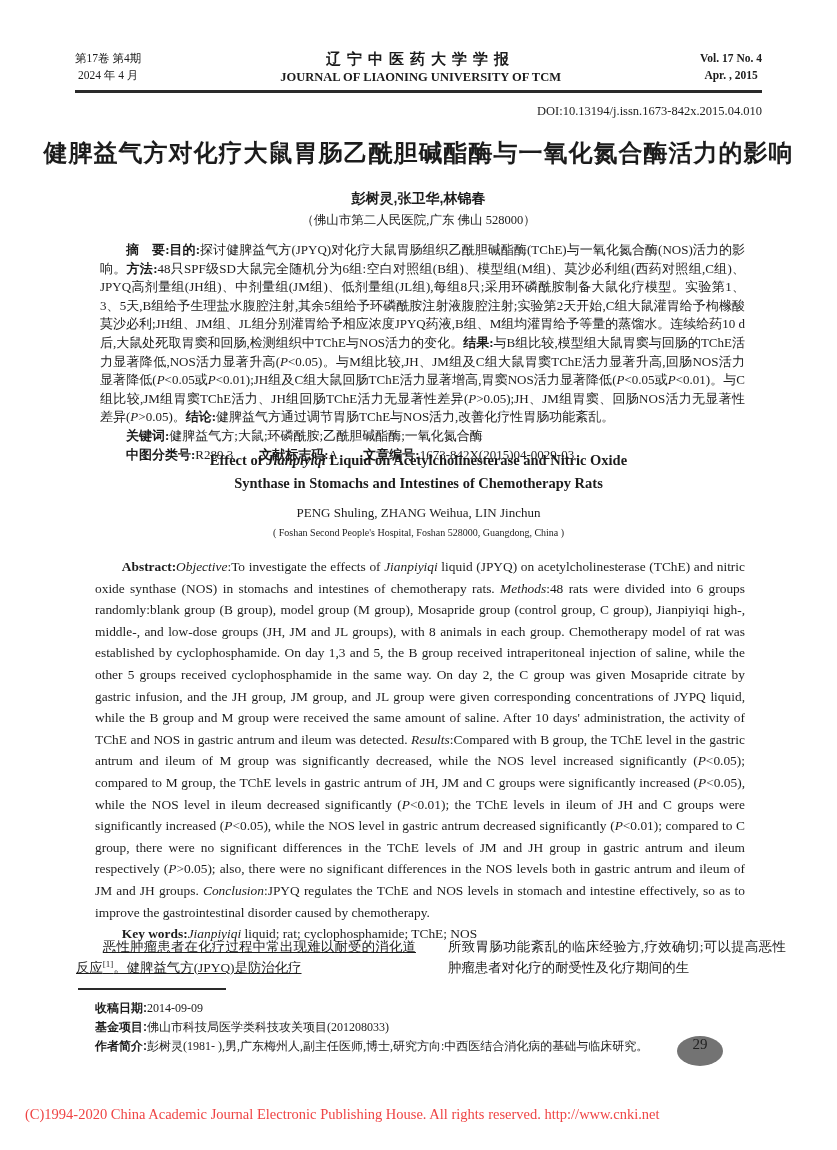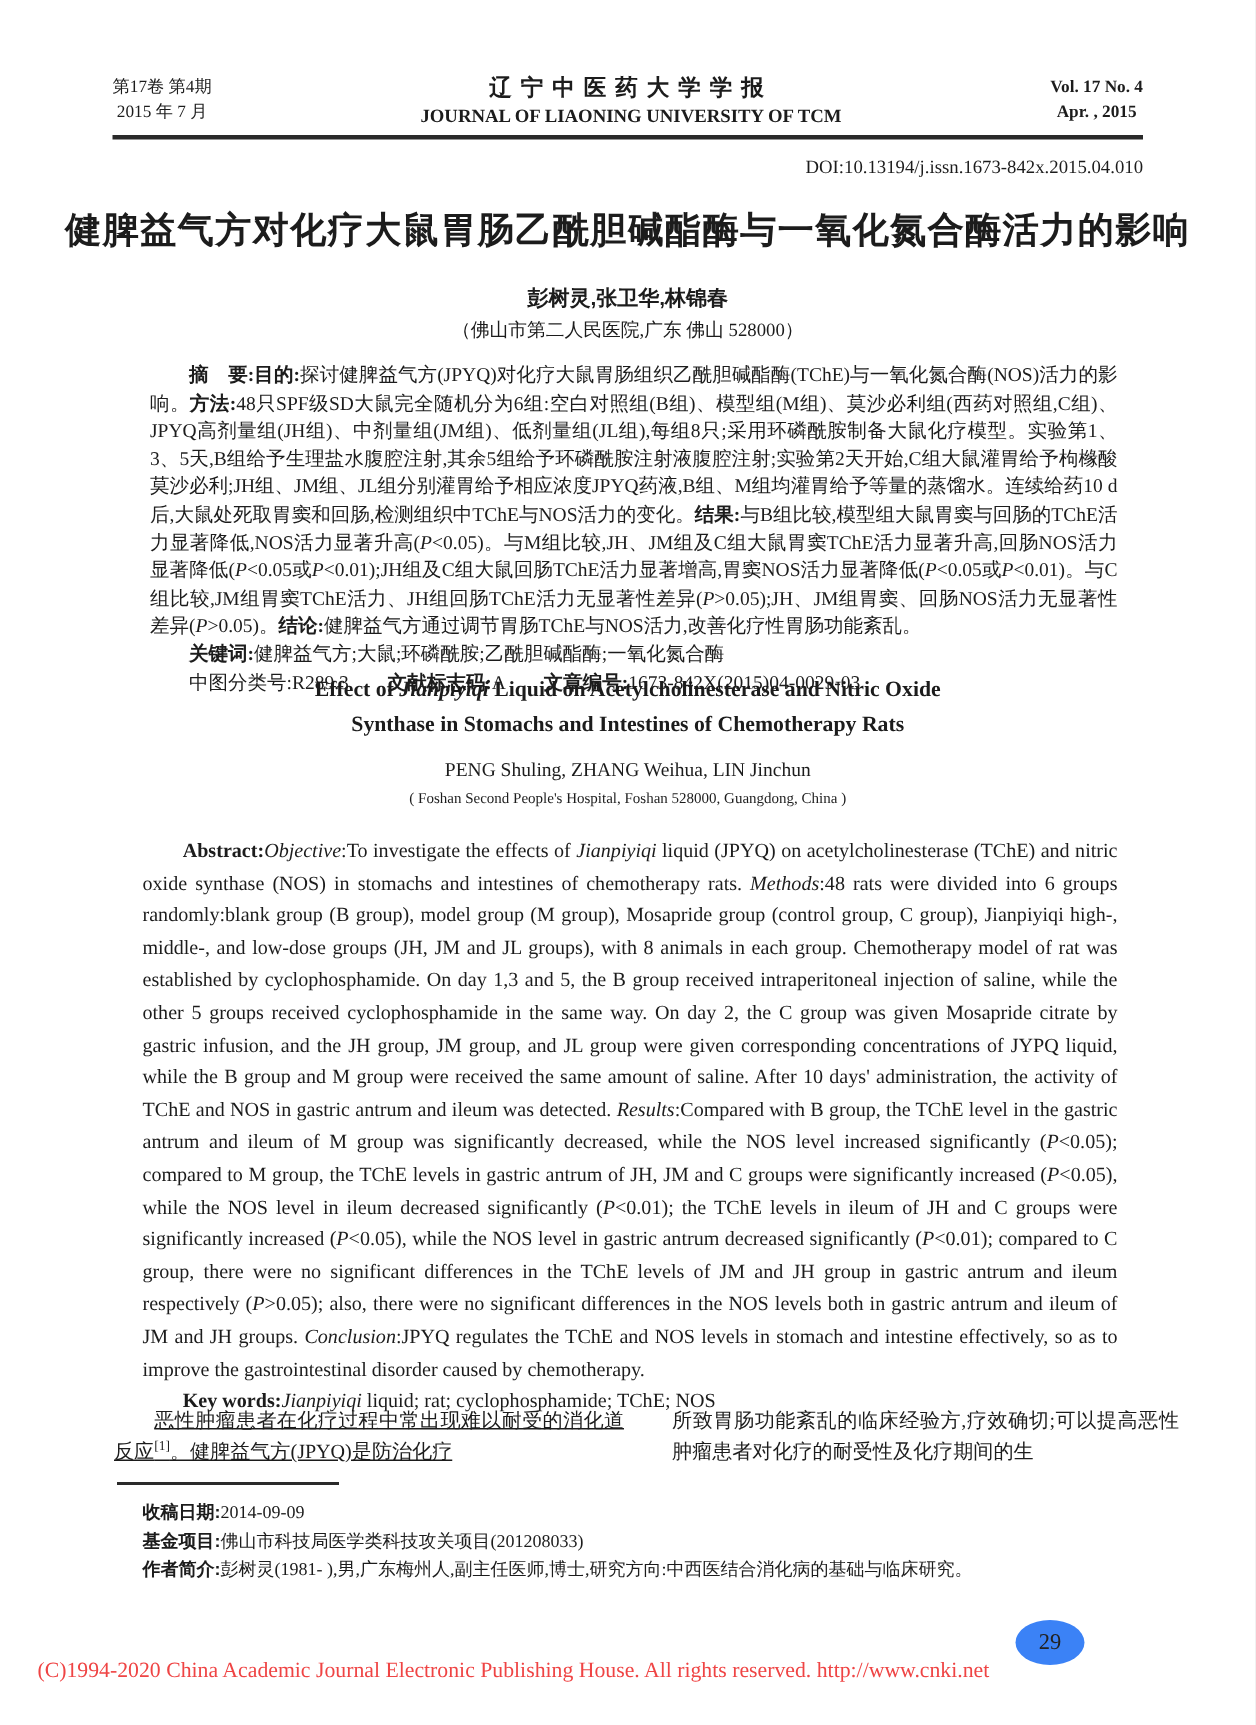--- a/index.html
+++ b/index.html
@@ -40,33 +40,33 @@
   .col { position: absolute; top: 936px; font-size: 13.4px; line-height: 21px; text-align: justify; }
   .col-left { left: 76px; width: 340px; text-decoration: underline; }
   .col-right { left: 448px; width: 338px; }
   .col p.ind { text-indent: 2em; }
   sup { font-size: 9px; vertical-align: super; line-height: 0; }
   
   .foot-rule { position: absolute; top: 988px; left: 78px; width: 148px; height: 2px; background: #2a2a2a; }
   .footnotes { position: absolute; top: 999px; left: 95px; width: 640px; font-size: 12px; line-height: 19px; }
   .footnotes .lbl { font-weight: bold; font-family: "Liberation Sans", "DejaVu Sans", sans-serif; }
   
-  .page-badge { position: absolute; top: 1080px; left: 677px; width: 46px; height: 30px; background: #3b82f6; border-radius: 50%; display: flex; align-items: center; justify-content: center; font-size: 15px; color: #222; }
+  .page-badge { position: absolute; top: 1036px; left: 677px; width: 46px; height: 30px; background: #737373; border-radius: 50%; display: flex; align-items: flex-start; justify-content: center; font-size: 15px; color: #222; }
   
   .copyright { position: absolute; top: 1106px; left: 25px; width: 790px; font-size: 14.5px; color: #ef4444; }
 </style>
 </head>
 <body>
 
 <div class="page">
 
   <div class="header">
     <div class="hl">
       <div>第17卷 第4期</div>
-      <div>2015 年 7 月</div>
+      <div>2024 年 4 月</div>
     </div>
     <div class="hc">
       <div class="jtitle">辽宁中医药大学学报</div>
       <div class="jtitle-en">JOURNAL OF LIAONING UNIVERSITY OF TCM</div>
     </div>
     <div class="hr">
       <div>Vol. 17  No. 4</div>
       <div>Apr. ,  2015</div>
     </div>
   </div>
@@ -74,21 +74,21 @@
 
   <div class="doi-line">DOI:10.13194/j.issn.1673-842x.2015.04.010</div>
 
   <div class="title-cn">健脾益气方对化疗大鼠胃肠乙酰胆碱酯酶与一氧化氮合酶活力的影响</div>
   <div class="authors-cn">彭树灵,张卫华,林锦春</div>
   <div class="affil-cn">（佛山市第二人民医院,广东 佛山 528000）</div>
 
   <div class="abstract-cn">
     <p class="ind"><span style="font-weight: bold;">摘　要:</span><span style="font-weight: bold;">目的:</span><span>探讨健脾益气方(JPYQ)对化疗大鼠胃肠组织乙酰胆碱酯酶(TChE)与一氧化氮合酶(NOS)活力的影响。</span><span style="font-weight: bold;">方法:</span><span>48只SPF级SD大鼠完全随机分为6组:空白对照组(B组)、模型组(M组)、莫沙必利组(西药对照组,C组)、JPYQ高剂量组(JH组)、中剂量组(JM组)、低剂量组(JL组),每组8只;采用环磷酰胺制备大鼠化疗模型。实验第1、3、5天,B组给予生理盐水腹腔注射,其余5组给予环磷酰胺注射液腹腔注射;实验第2天开始,C组大鼠灌胃给予枸橼酸莫沙必利;JH组、JM组、JL组分别灌胃给予相应浓度JPYQ药液,B组、M组均灌胃给予等量的蒸馏水。连续给药10 d后,大鼠处死取胃窦和回肠,检测组织中TChE与NOS活力的变化。</span><span style="font-weight: bold;">结果:</span><span>与B组比较,模型组大鼠胃窦与回肠的TChE活力显著降低,NOS活力显著升高(</span><span style="font-style: italic;">P</span><span>&lt;0.05)。与M组比较,JH、JM组及C组大鼠胃窦TChE活力显著升高,回肠NOS活力显著降低(</span><span style="font-style: italic;">P</span><span>&lt;0.05或</span><span style="font-style: italic;">P</span><span>&lt;0.01);JH组及C组大鼠回肠TChE活力显著增高,胃窦NOS活力显著降低(</span><span style="font-style: italic;">P</span><span>&lt;0.05或</span><span style="font-style: italic;">P</span><span>&lt;0.01)。与C组比较,JM组胃窦TChE活力、JH组回肠TChE活力无显著性差异(</span><span style="font-style: italic;">P</span><span>&gt;0.05);JH、JM组胃窦、回肠NOS活力无显著性差异(</span><span style="font-style: italic;">P</span><span>&gt;0.05)。</span><span style="font-weight: bold;">结论:</span><span>健脾益气方通过调节胃肠TChE与NOS活力,改善化疗性胃肠功能紊乱。</span></p>
     <p class="ind"><span style="font-weight: bold;">关键词:</span><span>健脾益气方;大鼠;环磷酰胺;乙酰胆碱酯酶;一氧化氮合酶</span></p>
-    <p class="ind"><span style="font-weight: normal;">中图分类号:</span><span>R289.3</span><span>　　</span><span style="font-weight: bold;">文献标志码:</span><span>A</span><span>　　</span><span style="font-weight: bold;">文章编号:</span><span>1673-842X(2015)04-0029-03</span></p>
+    <p class="ind"><span style="font-weight: bold;">中图分类号:</span><span>R289.3</span><span>　　</span><span style="font-weight: bold;">文献标志码:</span><span>A</span><span>　　</span><span style="font-weight: bold;">文章编号:</span><span>1673-842X(2015)04-0029-03</span></p>
   </div>
 
   <div class="title-en">
     <div><span style="font-weight: bold;">Effect of </span><span style="font-weight: bold; font-style: italic;">Jianpiyiqi</span><span style="font-weight: bold;"> Liquid on Acetylcholinesterase and Nitric Oxide</span></div>
     <div><span style="font-weight: bold;">Synthase in Stomachs and Intestines of Chemotherapy Rats</span></div>
   </div>
   <div class="authors-en">PENG Shuling, ZHANG Weihua, LIN Jinchun</div>
   <div class="affil-en">( Foshan Second People's Hospital, Foshan 528000, Guangdong, China )</div>
 
   <div class="abstract-en">

